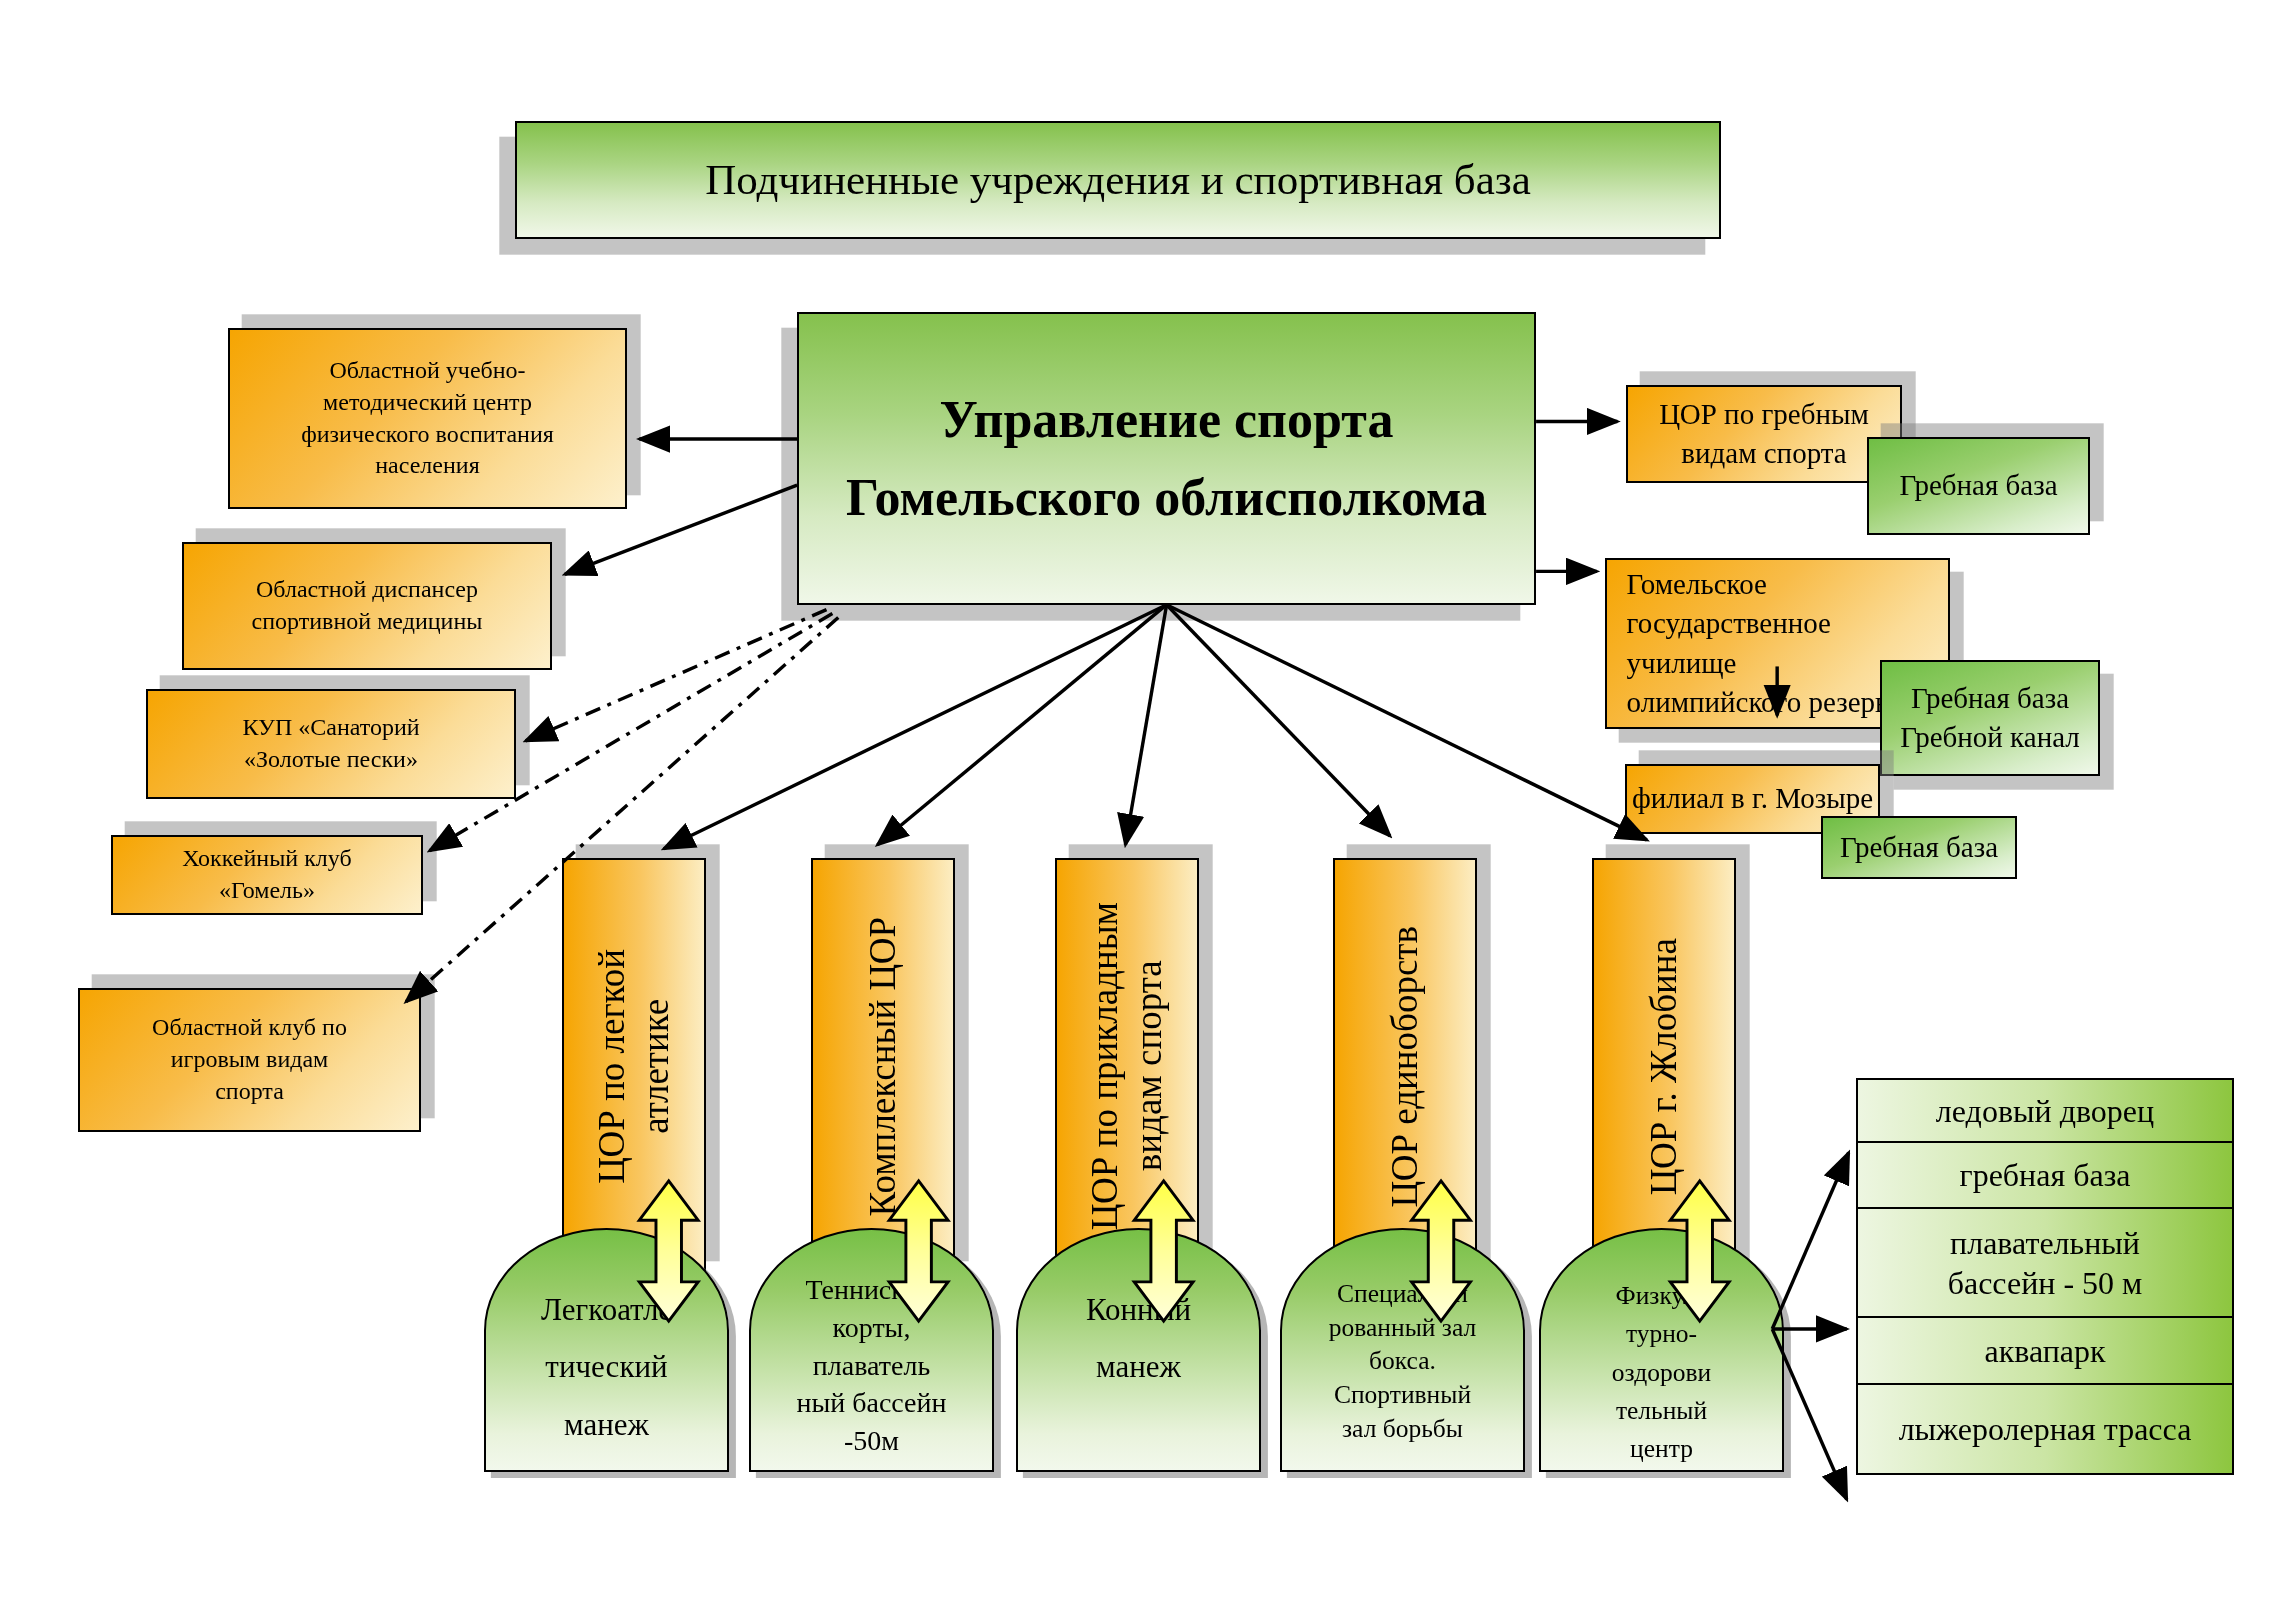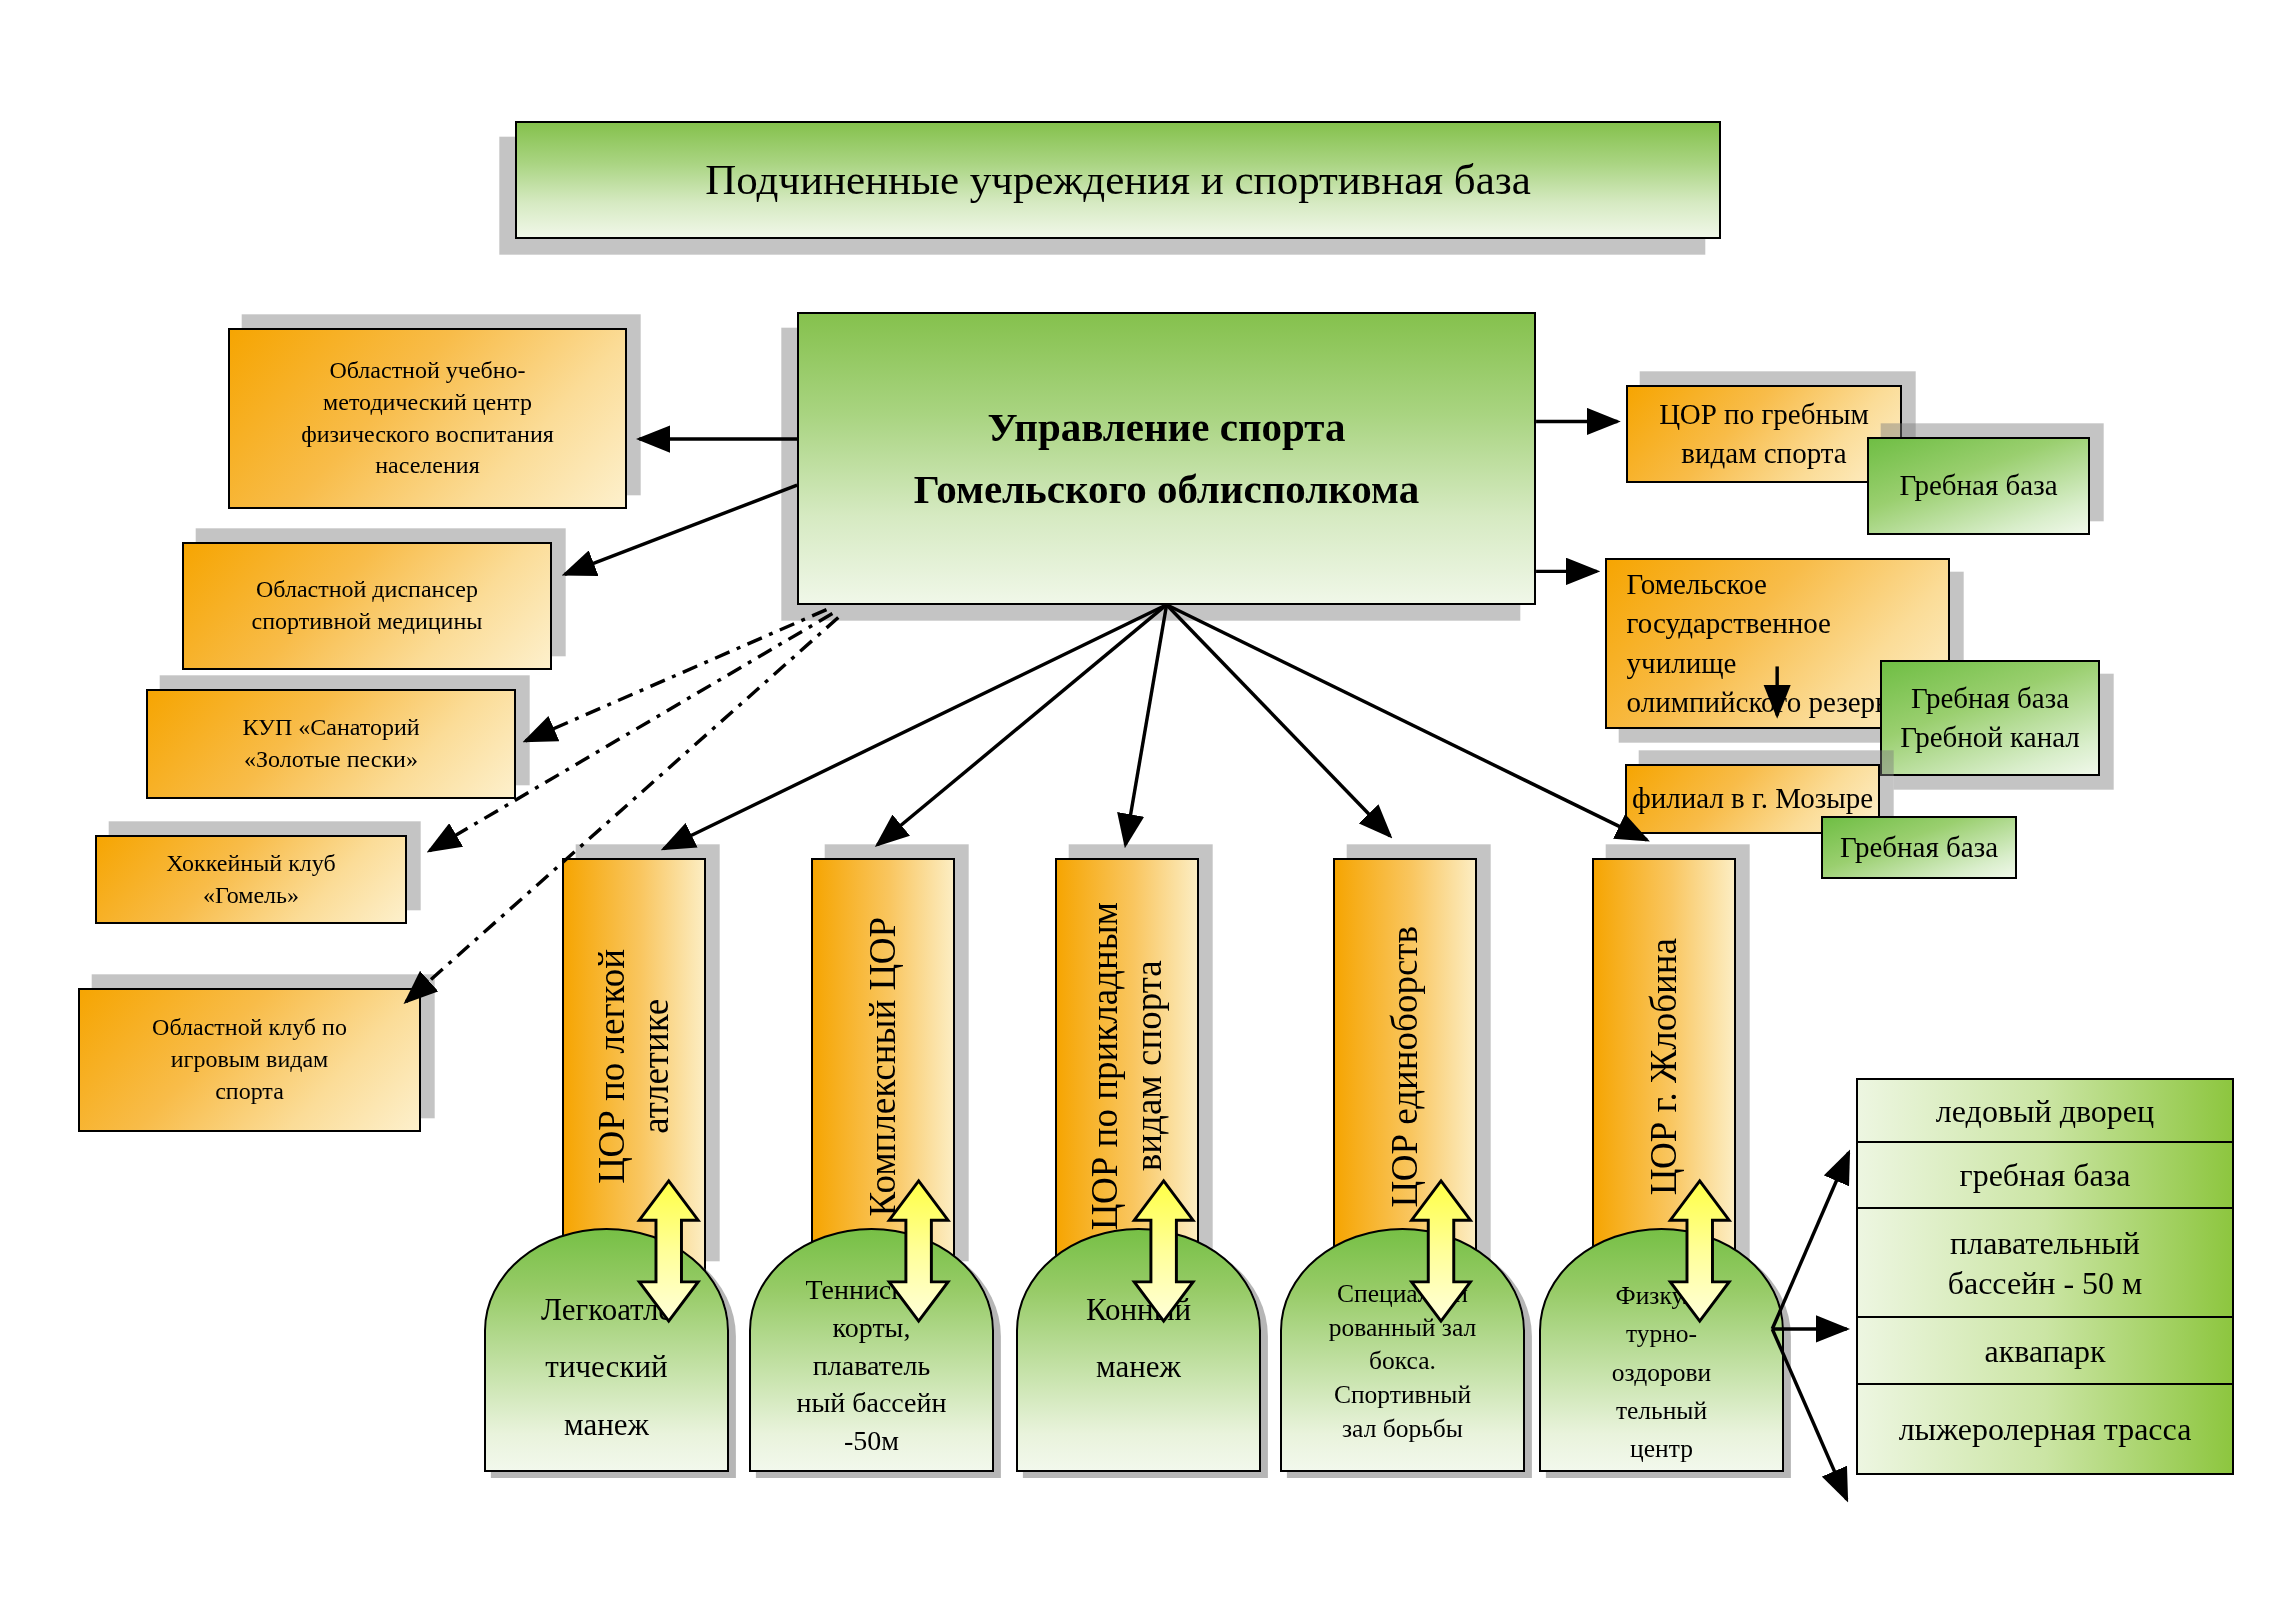--- a/index.html
+++ b/index.html
@@ -19,21 +19,21 @@
   .g-orange-h{background:linear-gradient(90deg,#F6A502 0%,#F9C660 55%,#FCEDC2 100%);}
   .g-arch{background:linear-gradient(180deg,#77C046 0%,#97CB67 25%,#C7E3AB 60%,#E9F3DC 85%,#F2F8EC 100%);}
   .g-row{background:linear-gradient(90deg,#EDF6E1 0%,#CBE5A4 50%,#8DC63F 100%);}
   
   .sh-dl{box-shadow:-15.7px 15.7px 0 rgba(125,125,125,0.45);}
   .sh-ur{box-shadow:13.7px -13.7px 0 rgba(125,125,125,0.45);}
   .sh-dr{box-shadow:13.7px 13.7px 0 rgba(125,125,125,0.45);}
   .sh-arch{box-shadow:6.9px 5.9px 0 rgba(110,110,110,0.5);}
   
   .t-title{font-size:43px;line-height:1.2;margin-top:15px;}
-  .t-root{font-size:41px;font-weight:bold;line-height:1.5;}
+  .t-root{font-size:52px;font-weight:bold;line-height:1.5;}
   .t-side{font-size:24px;line-height:1.32;}
   .t-side-sm{font-size:29px;line-height:1.35;margin-top:40px;}
   .left-align{justify-content:flex-start;text-align:left;padding-left:19.6px;}
   .vbox{position:absolute;width:144px;height:417px;border:2.9px solid #000;box-sizing:border-box;
         display:flex;align-items:center;justify-content:center;}
   .vlabel{writing-mode:vertical-rl;transform:rotate(180deg);font-size:37px;line-height:1.2;
           text-align:center;white-space:pre-line;}
   .arch{position:absolute;width:245px;height:244px;top:1228px;border:2.9px solid #000;box-sizing:border-box;
         border-radius:50% 50% 0 0 / 42% 42% 0 0;display:flex;align-items:flex-start;justify-content:center;}
   .arch-label{white-space:pre-line;text-align:center;}
@@ -70,21 +70,21 @@
 населения</span>
   </div>
   <div class="box g-orange sh-ur t-side" style="left:182px;top:542px;width:370px;height:128px;">
     <span>Областной диспансер
 спортивной медицины</span>
   </div>
   <div class="box g-orange sh-ur t-side" style="left:146px;top:689px;width:370px;height:110px;">
     <span>КУП «Санаторий
 «Золотые пески»</span>
   </div>
-  <div class="box g-orange sh-ur t-side" style="left:95px;top:835px;width:312px;height:89px;">
+  <div class="box g-orange sh-ur t-side" style="left:111px;top:835px;width:312px;height:80px;">
     <span>Хоккейный клуб
 «Гомель»</span>
   </div>
   <div class="box g-orange sh-ur t-side" style="left:78px;top:988px;width:343px;height:144px;">
     <span>Областной клуб по
 игровым видам
 спорта</span>
   </div>
 
   <div class="box g-orange sh-ur t-side-sm" style="left:1626px;top:345px;width:276px;height:98px;">

